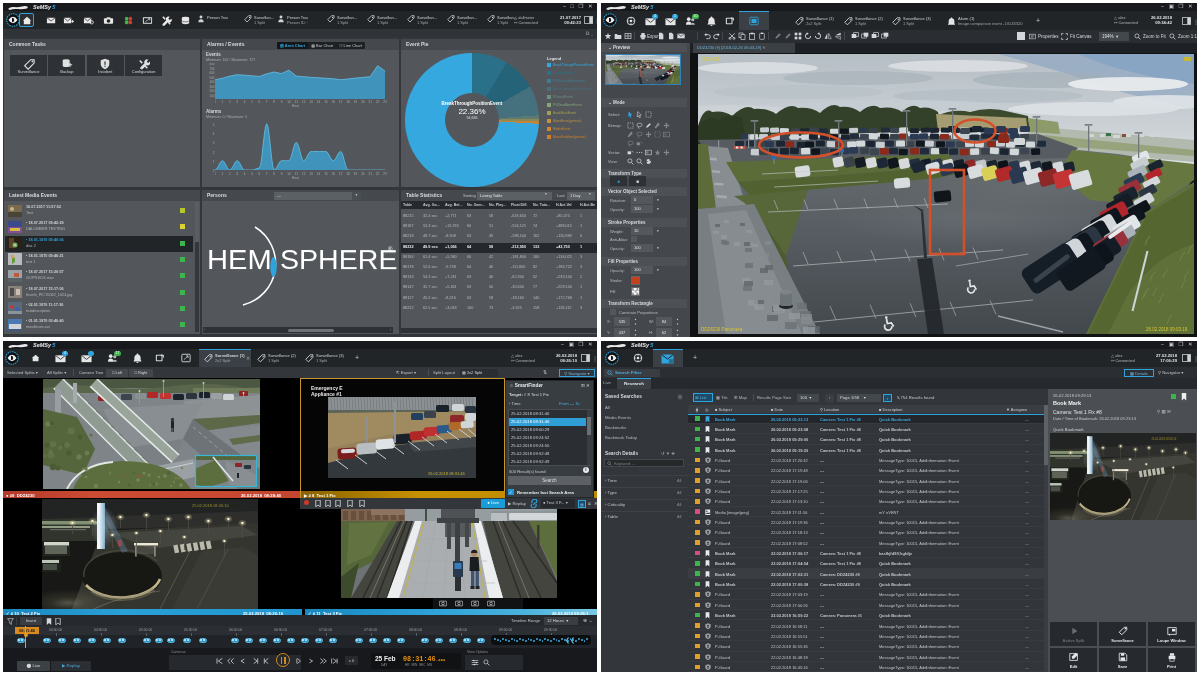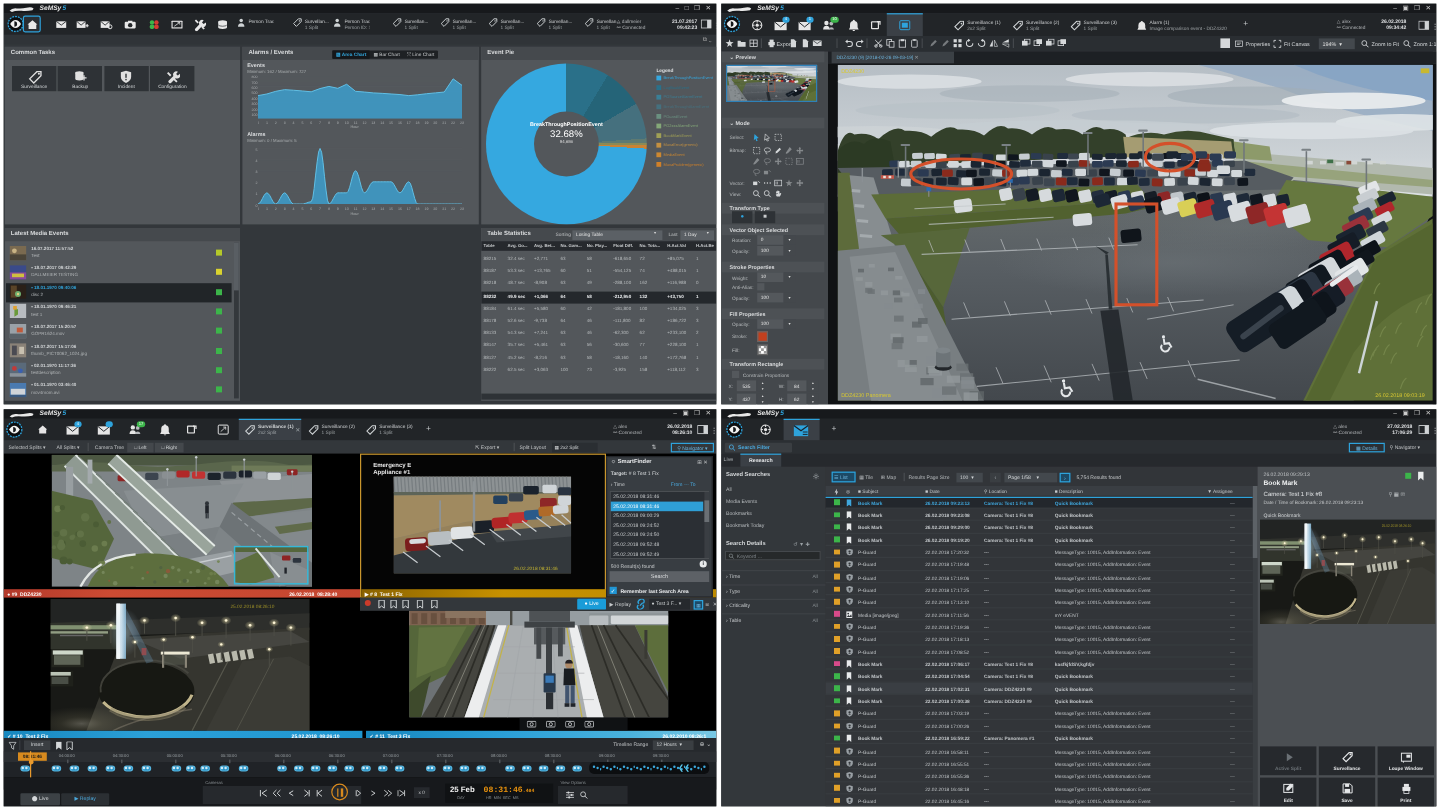--- a/index.html
+++ b/index.html
@@ -291,21 +291,21 @@
         <text x="162.6" y="4" font-size="3" fill="#a8acae" text-anchor="middle">22</text>
         <text x="170.0" y="4" font-size="3" fill="#a8acae" text-anchor="middle">23</text>
       </svg>
 <div class="ab" style="left:90px;top:136.5px;font-size:3.2px;color:#a8acae">Hour</div>
 </div>
 <div class="panel" style="left:398px;top:36px;width:196px;height:148px">
       <div class="pH">Event Pie</div>
 <div class="ab" style="left:4px;top:14px;width:134px;height:134px;border-radius:50%;background:conic-gradient(#2a7089 0deg 31deg,#256478 31deg 60deg,#45707e 60deg 86deg,#5e7a72 86deg 89deg,#8a8a56 89deg 91deg,#c98334 91deg 93.3deg,#35a8e0 93.3deg 360deg)"></div>
 <div class="ab" style="left:44px;top:54px;width:54px;height:54px;border-radius:50%;background:#53575b"></div>
 <div class="ab" style="left:11px;top:62px;width:120px;text-align:center;font-size:4.5px;color:#fff;font-weight:bold">BreakThroughPositionEvent</div>
-<div class="ab" style="left:11px;top:68px;width:120px;text-align:center;font-size:8px;color:#fff">32.68%</div>
+<div class="ab" style="left:11px;top:68px;width:120px;text-align:center;font-size:8px;color:#fff">22.36%</div>
 <div class="ab" style="left:11px;top:77px;width:120px;text-align:center;font-size:3.6px;color:#ddd">94,686</div>
 <div class="ab" style="left:146px;top:17px;font-size:4px;color:#e0e2e4;font-weight:bold">Legend</div>
 <div class="ab" style="left:146px;top:24px;width:4px;height:4px;background:#35a8e0"></div>
 <div class="ab" style="left:152px;top:24px;font-size:3.3px;color:#35a8e0;white-space:nowrap">BreakThroughPositionEvent</div>
 <div class="ab" style="left:146px;top:32px;width:4px;height:4px;background:#2a7089"></div>
 <div class="ab" style="left:152px;top:32px;font-size:3.3px;color:#2a7089;white-space:nowrap">LogBookEvent</div>
 <div class="ab" style="left:146px;top:40px;width:4px;height:4px;background:#3a7f96"></div>
 <div class="ab" style="left:152px;top:40px;font-size:3.3px;color:#3a7f96;white-space:nowrap">PGSourceAlarmEvent</div>
 <div class="ab" style="left:146px;top:48px;width:4px;height:4px;background:#45707e"></div>
 <div class="ab" style="left:152px;top:48px;font-size:3.3px;color:#45707e;white-space:nowrap">BreakThroughAlarmEvent</div>
@@ -401,20 +401,36 @@
           <rect width="14" height="12" fill="#4a7ab0"></rect>
           <rect x="1" y="5" width="12" height="5" fill="#d0d4d8"></rect>
           <rect y="10" width="14" height="2" fill="#3a5a80"></rect>
         </svg>
         <div style="position:absolute;left:21px;top:2px;font-size:3.8px;color:#d0d3d5;font-weight:bold">▪ 01.01.1970  03:46:40</div>
         <div style="position:absolute;left:21px;top:8px;font-size:3.8px;color:#b0b4b6">mov4mom.avi</div>
         <div style="position:absolute;right:8px;top:5px;width:5px;height:5px;background:#3cb54a"></div>
       </div>
 <div class="ab" style="right:1px;top:12px;width:4px;bottom:2px;background:#34383c"></div>
 <div class="ab" style="right:1px;top:12px;width:4px;height:40px;background:#595e63"></div>
+</div>
+<div class="panel" style="left:199px;top:187px;width:197px;height:144px">
+      <div class="pH">Persons</div>
+<div class="ab" style="left:72px;top:2px;width:78px;height:7.5px;background:#5b6065;font-size:4px;color:#ddd;line-height:7px;padding-left:3px">—</div>
+<div class="ab" style="left:150px;top:2px;width:9px;height:7.5px;background:#494e53;font-size:3.5px;color:#ddd;text-align:center;line-height:7px">▾</div>
+<svg class="ab" style="left:0;top:11px" width="197" height="122" viewBox="0 0 197 122">
+        <path d="M53 26 A 42.7 42.7 0 0 1 41 104" fill="none" stroke="#fff" stroke-width="1.5"></path>
+        <ellipse cx="71.5" cy="66" rx="3.2" ry="10" fill="#2ea3dc"></ellipse>
+      </svg>
+<div class="ab" style="left:5px;top:56px;font-size:28px;line-height:28px;color:#fff;letter-spacing:0px;transform:translateZ(0) scaleX(1.04) rotate(0.08deg);transform-origin:left;will-change:transform">HEM</div>
+<div class="ab" style="left:78px;top:56px;font-size:28px;line-height:28px;color:#fff;letter-spacing:0px;transform:translateZ(0) scaleX(1.02) rotate(0.08deg);transform-origin:left;will-change:transform">SPHERE</div>
+<div class="ab" style="left:186px;top:56px;font-size:6px;color:#fff">®</div>
+<div class="ab" style="left:1px;bottom:1px;right:6px;height:6px;background:#2e3236"></div>
+<div class="ab" style="left:86px;bottom:2.5px;width:46px;height:3px;background:#6d7277;border-radius:1.5px"></div>
+<div class="ab" style="left:2px;bottom:2px;font-size:4px;color:#888">‹</div>
+<div class="ab" style="right:8px;bottom:2px;font-size:4px;color:#888">›</div>
 </div>
 <div class="panel" style="left:398px;top:187px;width:196px;height:144px">
       <div class="pH">Table Statistics</div>
 <div class="ab" style="left:62px;top:3px;font-size:4px;color:#c0c3c5">Sorting</div>
 <div class="ab" style="left:76px;top:2px;width:75px;height:7.5px;background:#5b6065;font-size:4px;color:#e5e5e5;line-height:7.5px;padding-left:3px">Losing Table</div>
 <div class="ab" style="left:144px;top:2px;font-size:3.5px;color:#ddd">▾</div>
 <div class="ab" style="left:156px;top:3px;font-size:4px;color:#c0c3c5">Last</div>
 <div class="ab" style="left:166px;top:2px;width:28px;height:7.5px;background:#5b6065;font-size:4px;color:#e5e5e5;line-height:7.5px;padding-left:3px">1 Day</div>
 <div class="ab" style="left:188px;top:2px;font-size:3.5px;color:#ddd">▾</div>
 <div class="ab" style="left:0;top:11px;width:196px;height:8px;background:#26292d">

